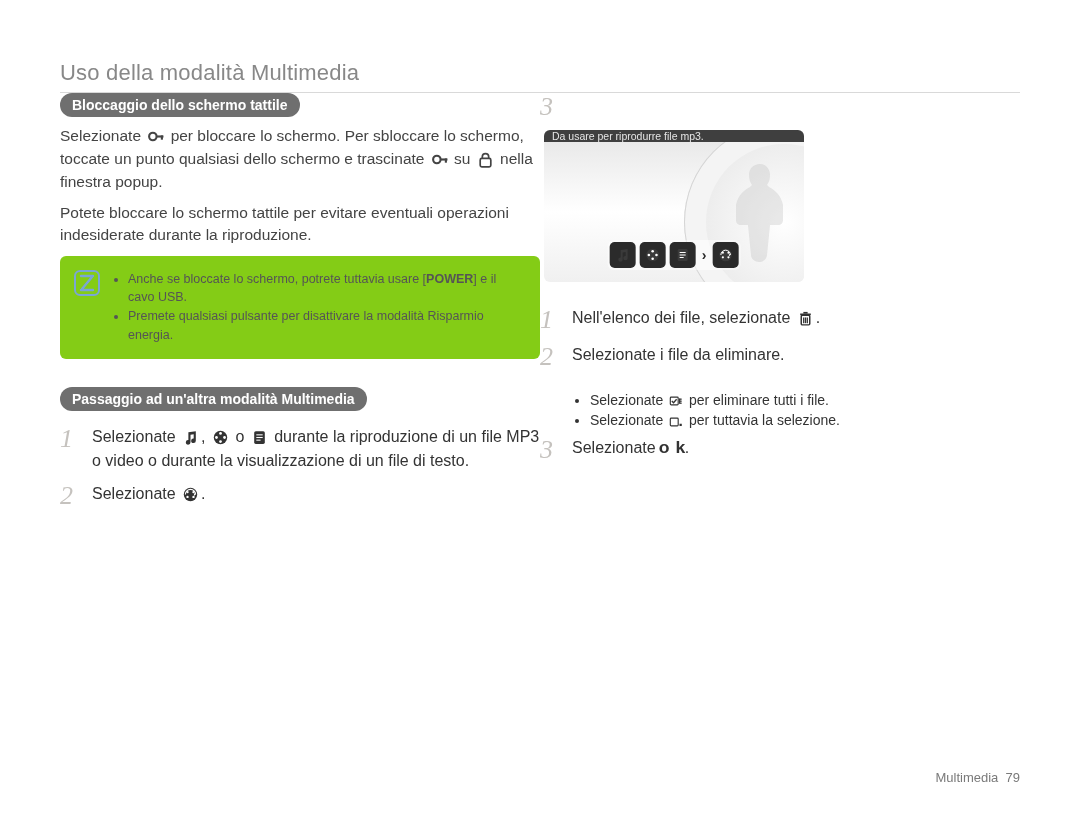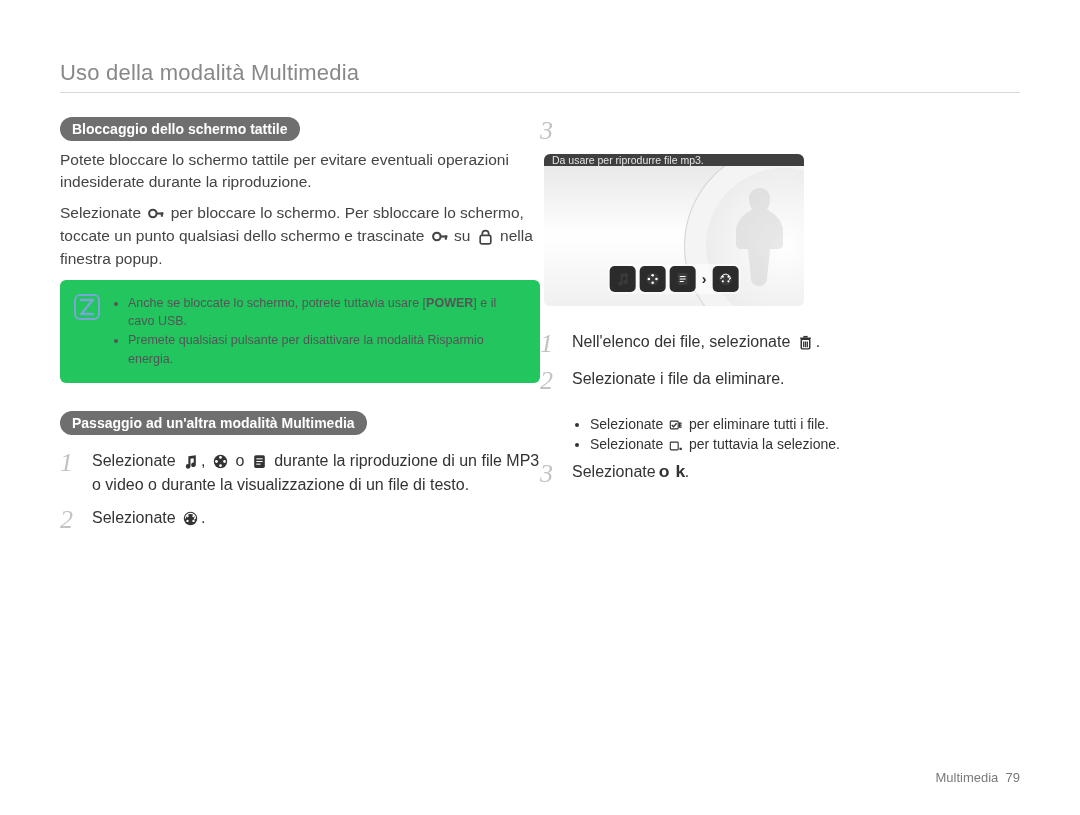--- a/index.html
+++ b/index.html
@@ -18,21 +18,20 @@
     flex-direction: column;
     height: 100%;
     box-sizing: border-box;
   }
   .page-header {
     font-size: 22px;
     color: #888888;
     font-weight: 300;
     border-bottom: 1px solid #d9d9d9;
     padding-bottom: 6px;
-    margin-bottom: 24px;
     letter-spacing: 0.2px;
   }
   .columns {
     display: flex;
     flex: 1;
   }
   .col {
     flex: 1;
     min-width: 0;
   }
@@ -46,21 +45,21 @@
     font-weight: 600;
     margin-bottom: 8px;
   }
   .body-text {
     font-size: 15.5px;
     line-height: 1.4;
     color: #444;
     margin-bottom: 10px;
   }
   .note-box {
-    background: #22c55e;
+    background: #84cc16;
     border-radius: 6px;
     padding: 14px 16px 14px 54px;
     position: relative;
     margin: 10px 0 28px 0;
   }
   .note-icon {
     position: absolute;
     left: 14px;
     top: 14px;
   }
@@ -269,36 +268,36 @@
   </defs>
 </svg>
 
 <div class="page">
   <div class="page-header">Uso della modalità Multimedia</div>
 
   <div class="columns">
 
     <div class="col">
       <div class="pill">Bloccaggio dello schermo tattile</div>
-      <div class="body-text">Potete bloccare lo schermo tattile per evitare eventuali operazioni indesiderate durante la riproduzione.</div>
       <div class="body-text">
         <span>Selezionate </span>
         <span class="icon-inline"><svg viewBox="0 0 16 16">
               <use href="#ic-key"></use>
             </svg></span>
         <span> per bloccare lo schermo. Per sbloccare lo schermo, toccate un punto qualsiasi dello schermo e trascinate </span>
         <span class="icon-inline"><svg viewBox="0 0 16 16">
               <use href="#ic-key"></use>
             </svg></span>
         <span> su </span>
         <span class="icon-inline"><svg viewBox="0 0 16 16">
               <use href="#ic-lock"></use>
             </svg></span>
         <span> nella finestra popup.</span>
       </div>
+      <div class="body-text">Potete bloccare lo schermo tattile per evitare eventuali operazioni indesiderate durante la riproduzione.</div>
 
       <div class="note-box">
         <span class="note-icon"><svg viewBox="0 0 26 26">
               <use href="#ic-noteZ"></use>
             </svg></span>
         <ul>
           <li>
             <span>Anche se bloccate lo schermo, potrete tuttavia usare [</span><b class="power">POWER</b><span>] e il cavo USB.</span>
           </li>
           <li>Premete qualsiasi pulsante per disattivare la modalità Risparmio energia.</li>

